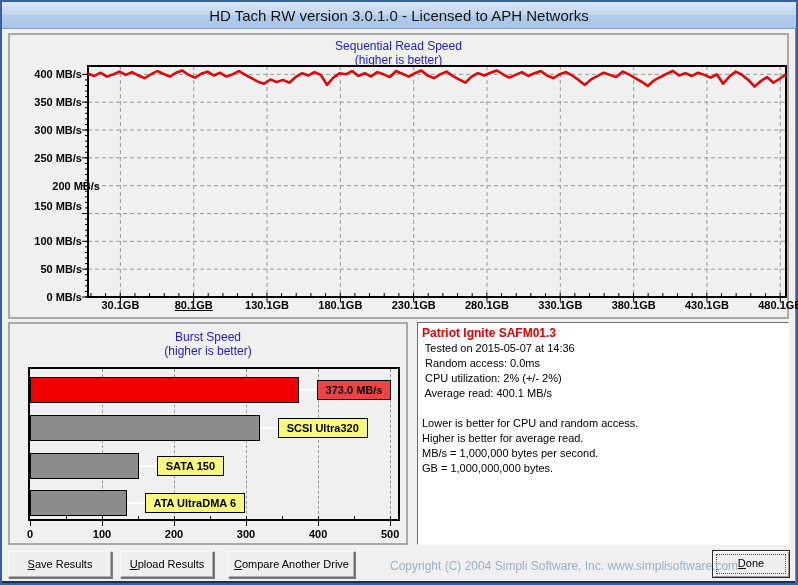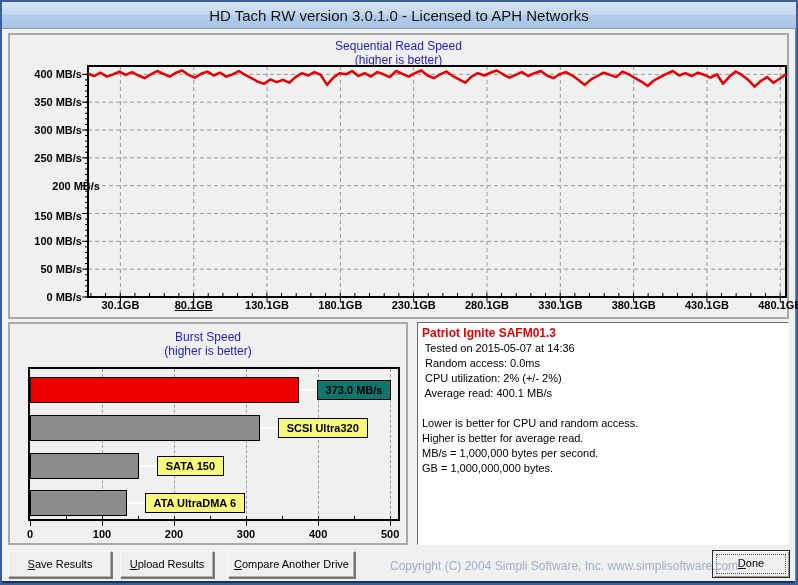--- a/index.html
+++ b/index.html
@@ -183,21 +183,21 @@
         <line x1="2" y1="209.1686746987952" x2="8" y2="209.1686746987952" stroke="#000" stroke-width="1"></line>
         <line x1="2" y1="237" x2="8" y2="237" stroke="#000" stroke-width="1"></line>
         <rect x="8" y="6" width="698" height="231" fill="none" stroke="#000" stroke-width="2"></rect>
         <polyline points="8.0,13.8 14.3,16.0 20.6,12.7 26.9,16.6 33.2,14.3 39.4,11.6 45.7,14.9 52.0,12.1 58.3,15.5 64.6,18.2 70.9,14.3 77.2,11.0 83.5,13.8 89.7,16.6 96.0,12.7 102.3,10.5 108.6,14.9 114.9,17.7 121.2,13.8 127.5,11.6 133.8,15.5 140.1,12.7 146.3,16.6 152.6,14.3 158.9,11.0 165.2,14.9 171.5,18.2 177.8,21.6 184.1,23.8 190.4,19.4 196.6,22.1 202.9,19.9 209.2,22.7 215.5,17.1 221.8,13.2 228.1,15.5 234.4,12.1 240.7,14.9 247.0,24.9 253.2,17.7 259.5,13.2 265.8,14.3 272.1,11.0 278.4,16.0 284.7,13.2 291.0,16.6 297.3,12.1 303.5,14.3 309.8,17.1 316.1,11.0 322.4,13.8 328.7,16.6 335.0,13.2 341.3,10.5 347.6,15.5 353.9,18.2 360.1,14.3 366.4,11.6 372.7,16.0 379.0,19.4 385.3,22.7 391.6,16.6 397.9,13.2 404.2,15.5 410.5,12.7 416.7,10.5 423.0,14.3 429.3,17.7 435.6,14.9 441.9,12.1 448.2,16.0 454.5,13.2 460.8,11.0 467.0,15.5 473.3,18.2 479.6,14.3 485.9,12.1 492.2,15.5 498.5,19.9 504.8,24.9 511.1,19.4 517.4,16.0 523.6,12.7 529.9,14.9 536.2,17.1 542.5,11.6 548.8,14.3 555.1,18.2 561.4,21.6 567.7,26.0 573.9,20.5 580.2,17.1 586.5,13.8 592.8,11.0 599.1,15.5 605.4,13.2 611.7,16.0 618.0,12.7 624.3,14.9 630.5,17.7 636.8,14.3 643.1,23.8 649.4,16.6 655.7,11.6 662.0,14.9 668.3,19.9 674.6,26.6 680.8,21.0 687.1,17.1 693.4,22.7 699.7,18.8 706.0,14.3" fill="none" stroke="#e60000" stroke-width="2.5" stroke-linejoin="round"></polyline>
       </svg>
   <div class="ytick" style="top: 32.3494px;">400 MB/s</div>
       <div class="ytick" style="top: 60.1807px;">350 MB/s</div>
       <div class="ytick" style="top: 88.012px;">300 MB/s</div>
       <div class="ytick" style="top: 115.843px;">250 MB/s</div>
       <div class="ytick" style="top: 143.675px; padding-left: 18px;">200 MB/s</div>
-      <div class="ytick" style="top: 174px;">150 MB/s</div>
+      <div class="ytick" style="top: 164px;">150 MB/s</div>
       <div class="ytick" style="top: 199.337px;">100 MB/s</div>
       <div class="ytick" style="top: 227.169px;">50 MB/s</div>
       <div class="ytick" style="top: 255px;">0 MB/s</div>
       <div class="xtick" style="left: 80.4071px; top: 264px;">30.1GB</div>
       <div class="xtick" style="left: 153.726px; top: 264px; text-decoration: underline;">80.1GB</div>
       <div class="xtick" style="left: 227.046px; top: 264px;">130.1GB</div>
       <div class="xtick" style="left: 300.365px; top: 264px;">180.1GB</div>
       <div class="xtick" style="left: 373.684px; top: 264px;">230.1GB</div>
       <div class="xtick" style="left: 447.004px; top: 264px;">280.1GB</div>
       <div class="xtick" style="left: 520.323px; top: 264px;">330.1GB</div>
@@ -220,21 +220,21 @@
         <div class="btick-minor" style="left: 108px; top: 147px;"></div>
         <div class="btick-minor" style="left: 144px; top: 147px;"></div>
         <div class="btick-minor" style="left: 180px; top: 147px;"></div>
         <div class="btick-minor" style="left: 216px; top: 147px;"></div>
         <div class="btick-minor" style="left: 252.1px; top: 147px;"></div>
         <div class="btick-minor" style="left: 288.1px; top: 147px;"></div>
         <div class="btick-minor" style="left: 324.1px; top: 147px;"></div>
         <div class="btick-minor" style="left: 360.1px; top: 147px;"></div>
         <div class="bar" style="top: 8px; width: 268.6px; background: rgb(240, 0, 0);"></div>
         <div class="connector" style="left: 268.618px; top: 20px; width: 18px;"></div>
-        <div class="bar-label" style="left: 286.6px; top: 11px; background: #0f766e;">373.0 MB/s</div>
+        <div class="bar-label" style="left: 286.6px; top: 11px; background: #ef4444;">373.0 MB/s</div>
         <div class="bar" style="top: 46px; width: 229.7px; background: rgb(140, 140, 140);"></div>
         <div class="connector" style="left: 229.73px; top: 58px; width: 18px;"></div>
         <div class="bar-label" style="left: 247.7px; top: 49px; background: rgb(248, 248, 124);">SCSI Ultra320</div>
         <div class="bar" style="top: 84px; width: 108.7px; background: rgb(140, 140, 140);"></div>
         <div class="connector" style="left: 108.744px; top: 96px; width: 18px;"></div>
         <div class="bar-label" style="left: 126.7px; top: 87px; background: rgb(248, 248, 124);">SATA 150</div>
         <div class="bar" style="top: 121px; width: 96.5px; background: rgb(140, 140, 140);"></div>
         <div class="connector" style="left: 96.501px; top: 133px; width: 18px;"></div>
         <div class="bar-label" style="left: 114.5px; top: 124px; background: rgb(248, 248, 124);">ATA UltraDMA 6</div>
       </div>

